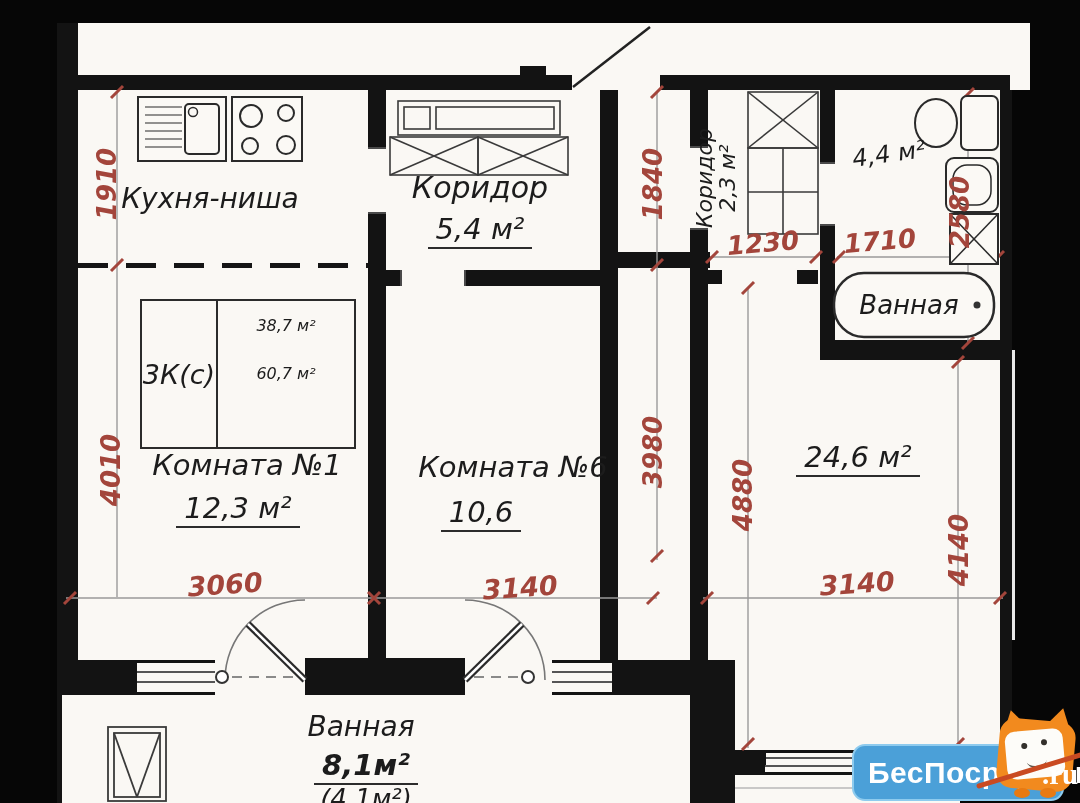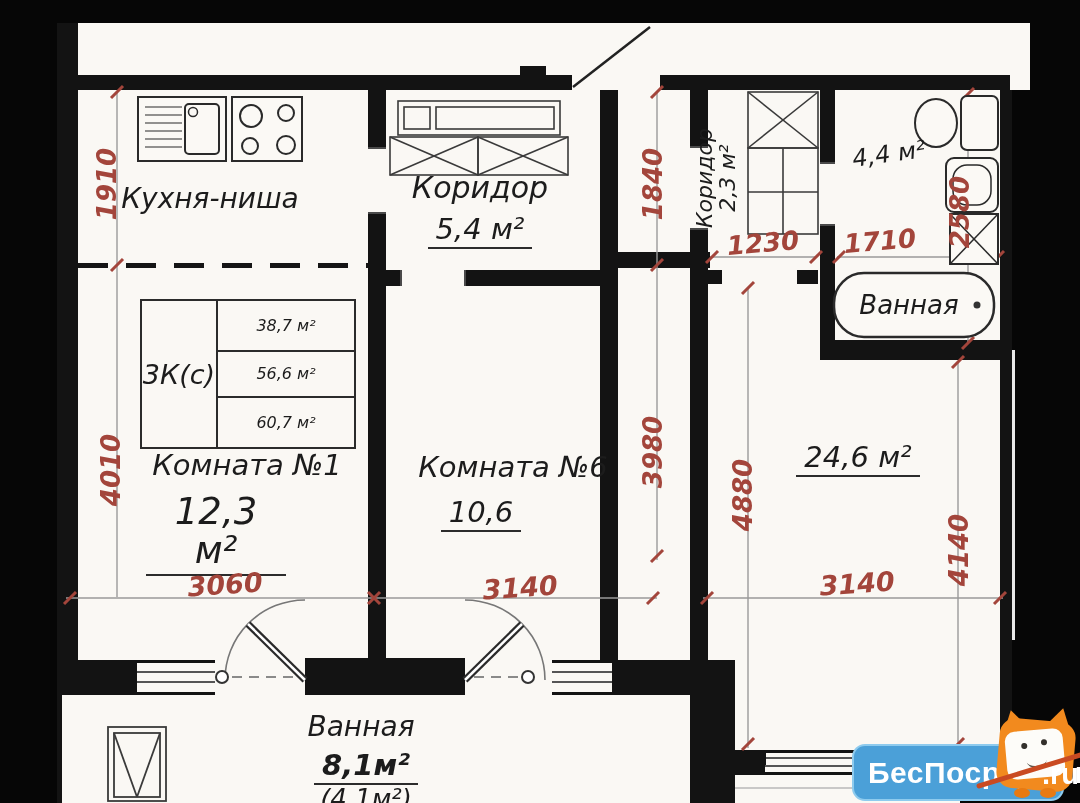--- a/index.html
+++ b/index.html
@@ -25,21 +25,21 @@
   .st-type{grid-row:1/4;display:flex;align-items:center;justify-content:center;
            border-right:2px solid #2b2b2b;font-size:27px;}
   .st-r{display:flex;align-items:center;justify-content:center;font-size:16px;}
   .st-r.mid{border-top:2px solid #2b2b2b;border-bottom:2px solid #2b2b2b;}
   
   .wm-pill{position:absolute;left:852px;top:744px;width:208px;height:53px;background:#4ba0d8;
            border:2px solid #8ecbee;border-radius:13px;display:flex;align-items:center;
            font-family:"Liberation Sans",sans-serif;}
   .wm-text{color:#fff;font-weight:bold;font-size:30px;padding-left:14px;letter-spacing:.5px;}
   .wm-ru{position:absolute;left:1042px;top:758px;color:#fff;font-weight:bold;font-size:29px;
-         font-family:Liberation Sans, sans-serif;z-index:9;}
+         font-family:Liberation Serif, serif;z-index:9;}
   .owl{position:absolute;left:992px;top:710px;width:92px;height:92px;z-index:8;}
   .owl-body{position:absolute;left:6px;top:10px;width:76px;height:70px;background:#f28a1e;
             border-radius:16px;transform:rotate(5deg);}
   .owl-ear{position:absolute;width:0;height:0;border-left:11px solid transparent;
            border-right:11px solid transparent;border-bottom:18px solid #f28a1e;}
   .owl-face{position:absolute;left:14px;top:20px;width:58px;height:48px;background:#fdfcf9;
             border-radius:10px;transform:rotate(-5deg);}
   .owl-eye{position:absolute;width:6px;height:6px;background:#33302c;border-radius:50%;}
   .owl-smile{position:absolute;left:20px;top:24px;width:20px;height:12px;border:2px solid #5a544c;
              border-top:none;border-left:none;border-right:none;border-radius:50%;}
@@ -234,29 +234,28 @@
       <rect x="108" y="727" width="58" height="74"></rect>
       <rect x="114" y="733" width="46" height="64"></rect>
       <line x1="114" y1="733" x2="137" y2="797"></line>
         <line x1="160" y1="733" x2="137" y2="797"></line>
     </g>
   </svg>
 
   <div class="sumtable">
     <div class="st-type">3К(с)</div>
     <div class="st-r">38,7 м²</div>
-    <div class="st-r mid">56,6 м²</div>
     <div class="st-r">60,7 м²</div>
   </div>
 
   <div class="lbl" style="left:90px;top:184px;width:240px;font-size:28px;">Кухня-ниша</div>
   <div class="lbl" style="left:380px;top:172px;width:200px;font-size:30px;">Коридор</div>
   <div class="lbl" style="left:420px;top:214px;width:120px;font-size:29px;"><span class="ul">5,4 м²</span></div>
   <div class="lbl" style="left:117px;top:450px;width:260px;font-size:29px;">Комната №1</div>
-  <div class="lbl" style="left:146px;top:493px;width:140px;font-size:37px;"><span class="ul">12,3 м²</span></div>
+  <div class="lbl" style="left:168px;top:493px;width:140px;font-size:29px;"><span class="ul">12,3 м²</span></div>
   <div class="lbl" style="left:373px;top:452px;width:280px;font-size:29px;">Комната №6</div>
   <div class="lbl" style="left:436px;top:497px;width:90px;font-size:29px;"><span class="ul">10,6</span></div>
   <div class="lbl" style="left:788px;top:442px;width:140px;font-size:29px;"><span class="ul">24,6 м²</span></div>
   <div class="lbl rot" style="left:650px;top:136px;width:170px;height:84px;font-size:22px;">
     <div>Коридор</div>
     <div>2,3 м²</div>
   </div>
   <div class="lbl" style="left:834px;top:142px;width:110px;font-size:24px;transform:rotate(-8deg);">4,4 м²</div>
   <div class="lbl" style="left:844px;top:292px;width:130px;font-size:26px;">Ванная</div>
   <div class="lbl" style="left:281px;top:712px;width:160px;font-size:28px;">Ванная</div>

